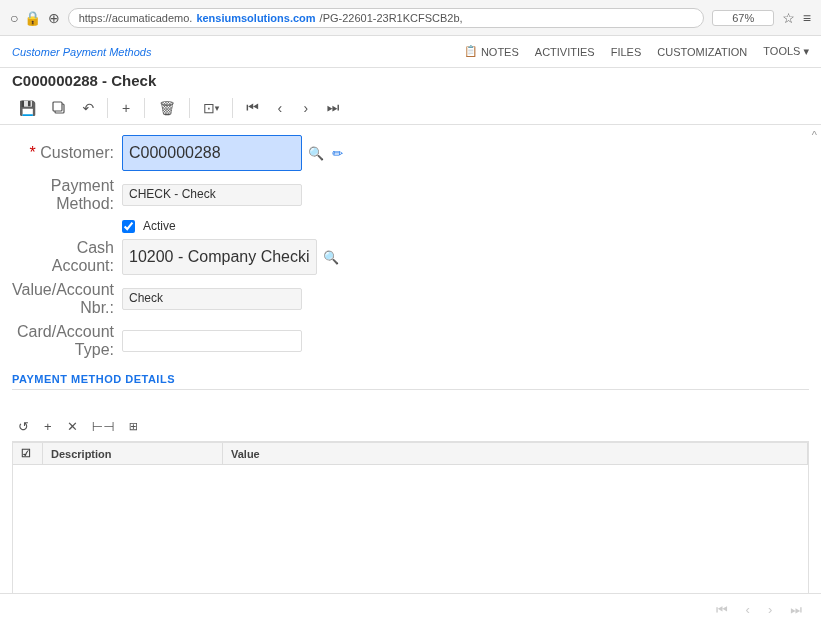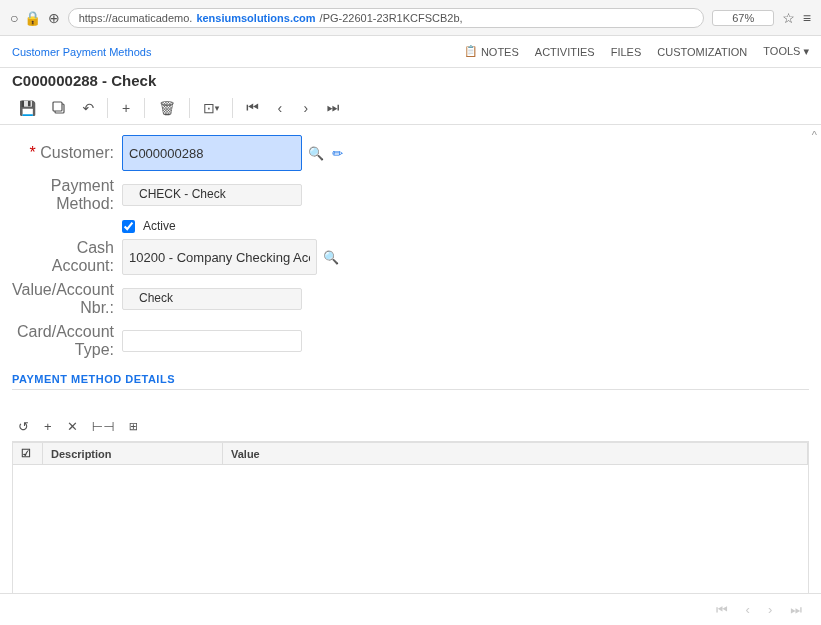--- a/index.html
+++ b/index.html
@@ -39,21 +39,21 @@
     
     .top-nav {
       background: white;
       border-bottom: 1px solid #e0e0e0;
       padding: 4px 12px;
       display: flex;
       align-items: center;
       justify-content: space-between;
       height: 32px;
     }
-    .breadcrumb { color: #1a73e8; font-size: 11px; cursor: pointer; }
+    .breadcrumb { color: #1a73e8; font-size: 11px; cursor: pointer; font-style: italic; }
     .nav-actions { display: flex; gap: 16px; align-items: center; font-size: 11px; color: #555; }
     .nav-action-item { display: flex; align-items: center; gap: 3px; cursor: pointer; color: #555; }
 
     
     .page-title-bar {
       padding: 4px 12px 2px;
       font-size: 15px;
       font-weight: bold;
       color: #333;
     }
@@ -109,35 +109,35 @@
       padding-right: 8px;
     }
     .form-label.required::before {
       content: '* ';
       color: #cc0000;
     }
     .form-input {
       border: 1px solid #1a73e8;
       border-radius: 2px;
       padding: 17px 6px;
-      font-size: 13px;
+      font-size: 16px;
       height: 22px;
       width: 180px;
       background: white;
       color: #333;
     }
     .form-input.highlighted {
       background: #cce0ff;
       border-color: #1a73e8;
     }
     .form-input-readonly {
       background: #f5f5f5;
       border: 1px solid #ddd;
       border-radius: 2px;
-      padding: 2px 16px;
+      padding: 2px 6px;
       font-size: 12px;
       height: 22px;
       width: 180px;
       color: #333;
     }
     .input-with-icon {
       display: flex;
       align-items: center;
       gap: 4px;
     }

